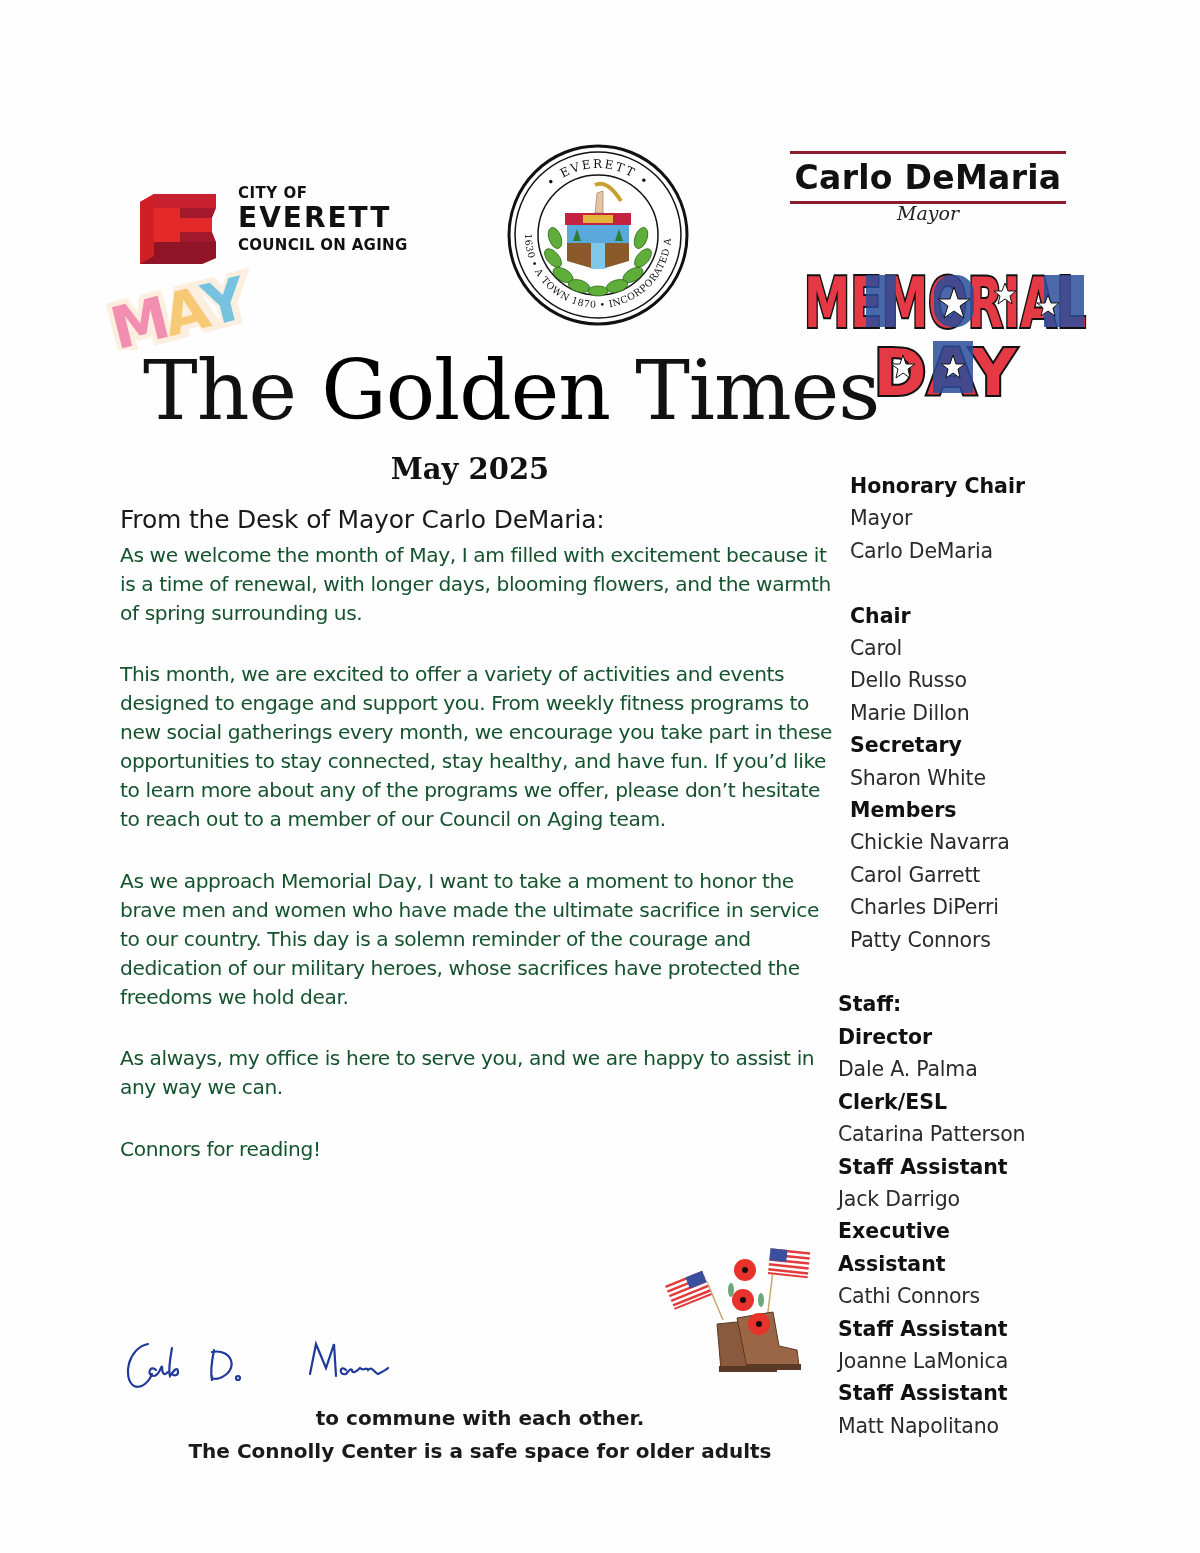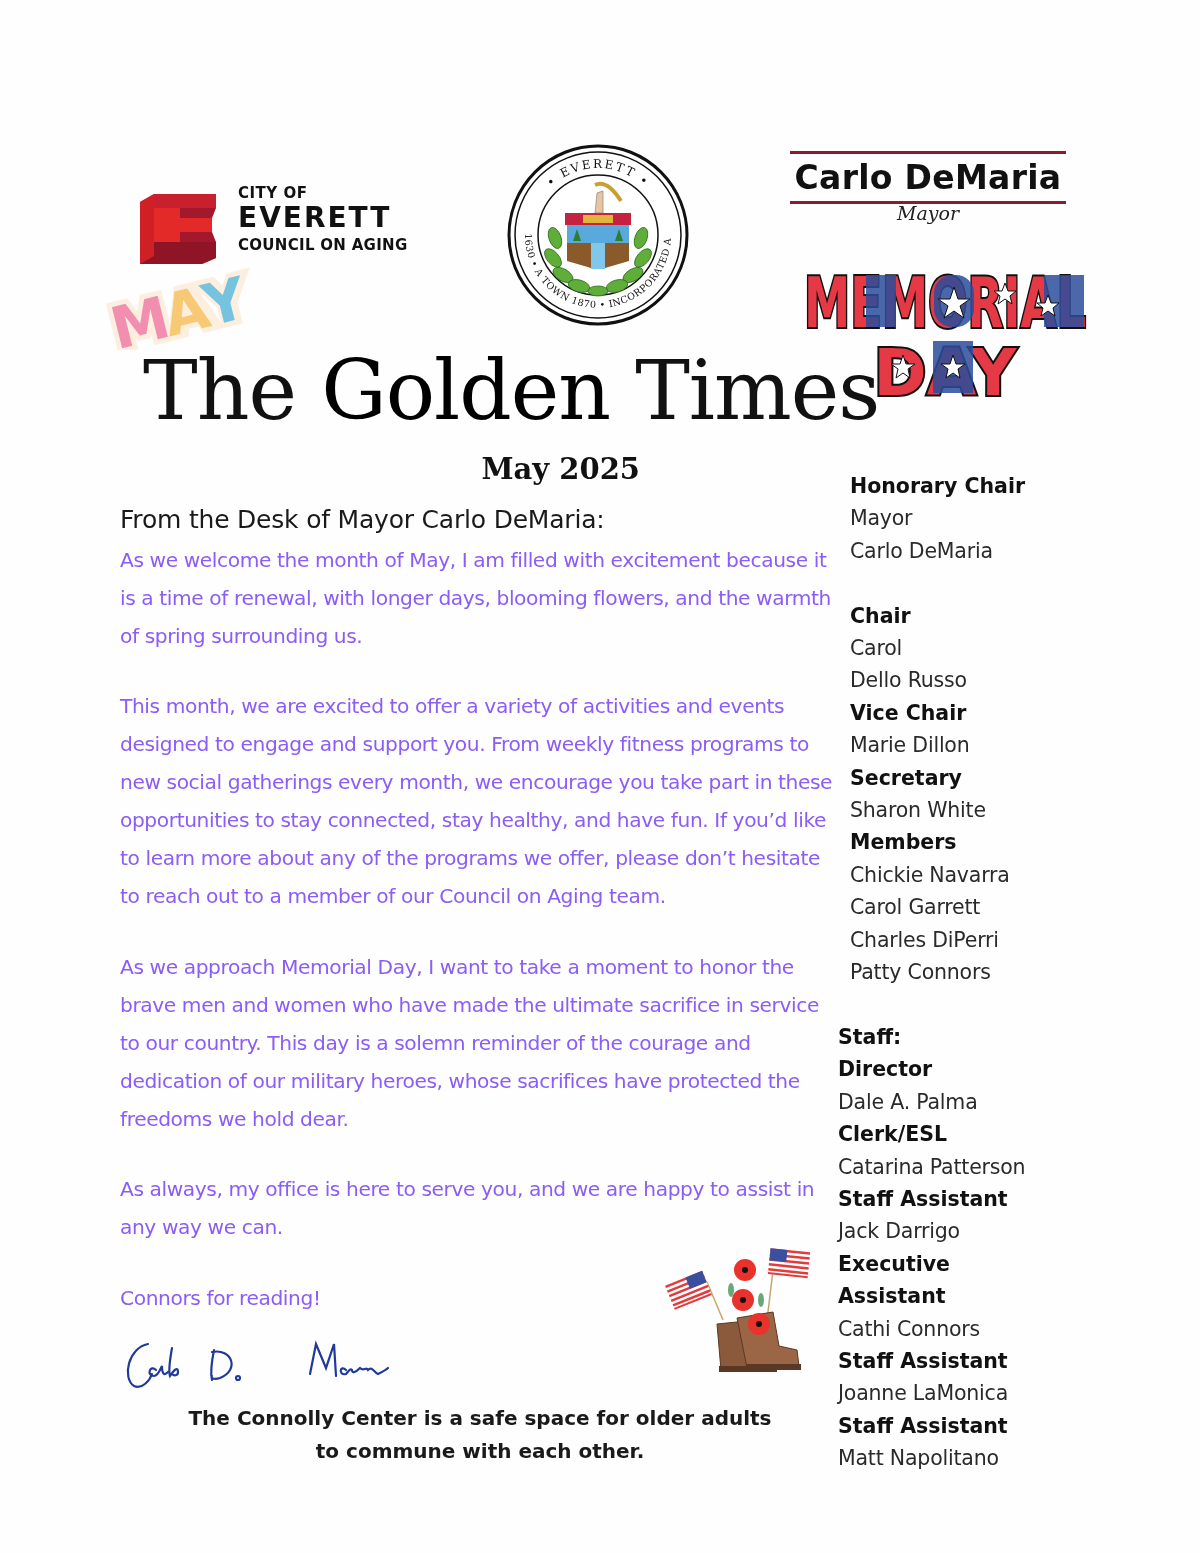--- a/index.html
+++ b/index.html
@@ -22,26 +22,26 @@
   .mayor-logo .bar.bot { top: 51px; }
   .mayor-logo .name { position: absolute; left: 0; top: 8px; width: 276px; text-align: center; font-family: "DejaVu Sans", sans-serif; font-weight: bold; font-size: 33px; color: #111; letter-spacing: 0.3px; white-space: nowrap; }
   .mayor-logo .script { position: absolute; left: 0; top: 52px; width: 276px; text-align: center; font-family: "DejaVu Serif", serif; font-style: italic; font-size: 19px; color: #222; }
 
   .may-sticker { position: absolute; left: 100px; top: 255px; width: 160px; height: 95px; }
   .memorial-art { position: absolute; left: 800px; top: 255px; width: 290px; height: 145px; }
 
   
   .title { position: absolute; left: 143px; top: 350px; width: 660px; font-family: "DejaVu Serif", serif; font-weight: 200; font-size: 82px; line-height: 1; white-space: nowrap; color: #111; letter-spacing: -1px; }
   .title .gold { color: #000000; }
-  .issue-date { position: absolute; left: 300px; top: 452px; width: 340px; text-align: right; font-family: "DejaVu Serif", serif; font-weight: bold; font-size: 29px; color: #111; }
+  .issue-date { position: absolute; left: 300px; top: 452px; width: 340px; text-align: center; font-family: "DejaVu Serif", serif; font-weight: bold; font-size: 29px; color: #111; }
 
   
   .letter { position: absolute; left: 120px; top: 505px; width: 720px; }
   .letter h2 { font-family: "DejaVu Sans", sans-serif; font-weight: normal; font-size: 25px; color: #1a1a1a; margin-bottom: 7px; letter-spacing: -0.2px; }
-  .letter p { font-family: "DejaVu Sans", sans-serif; font-size: 20.2px; line-height: 38px; color: #8b5cf6; margin-bottom: 32.4px; letter-spacing: -0.4px; }
+  .letter p { font-family: "DejaVu Sans", sans-serif; font-size: 20.2px; line-height: 29px; color: #14532d; margin-bottom: 32.4px; letter-spacing: -0.4px; }
   .letter p.thanks { margin-bottom: 4px; }
 
   .signature { position: absolute; left: 120px; top: 1330px; width: 270px; height: 62px; }
   .tagline { position: absolute; left: 150px; top: 1402px; width: 660px; text-align: center; font-family: "DejaVu Sans", sans-serif; font-weight: 600; font-size: 20px; line-height: 32.5px; color: #1a1a1a; }
 
   .boots-art { position: absolute; left: 665px; top: 1242px; width: 145px; height: 132px; }
 
   
   .sidebar { position: absolute; left: 850px; top: 470px; width: 246px; text-align: left; }
   .sidebar .role { font-family: "DejaVu Sans", sans-serif; font-weight: bold; font-size: 20.5px; line-height: 32.4px; color: #111; }
@@ -165,22 +165,22 @@
     <path d="M 36,40 C 30,34 26,46 34,46 C 38,46 40,40 42,36 C 42,44 44,46 48,42"></path>
     <path d="M 52,18 C 50,30 48,40 50,46 C 54,40 58,36 58,42 C 58,46 54,46 52,44"></path>
     <path d="M 94,20 C 92,30 90,42 92,50 M 92,22 C 112,18 120,40 100,48 C 94,50 90,48 92,46"></path>
     <circle cx="118" cy="48" r="2"></circle>
     <path d="M 190,44 L 196,14 L 206,38 L 214,14 L 216,46"></path>
     <path d="M 226,40 C 220,34 218,46 226,44 C 228,42 230,38 232,40 C 232,44 236,42 240,38 C 244,42 246,36 248,40 C 252,36 254,42 258,44 C 262,42 266,40 268,38"></path>
   </g>
 </svg>
 
 <div class="tagline">
+  <div>to commune with each other.</div>
   <div>The Connolly Center is a safe space for older adults</div>
-  <div>to commune with each other.</div>
 </div>
 
 <svg class="boots-art" viewBox="0 0 145 132">
 
   <line x1="42" y1="40" x2="58" y2="78" stroke="#c9a46a" stroke-width="1.5"></line>
   <g transform="rotate(-22 22 50)">
     <rect x="4" y="36" width="40" height="26" fill="#fff"></rect>
     <g fill="#e23b3b">
       <rect x="4" y="36" width="40" height="2.5"></rect>
         <rect x="4" y="41" width="40" height="2.5"></rect>
@@ -231,21 +231,20 @@
 <div class="sidebar">
   <div class="role">Honorary Chair</div>
   <div class="person">Mayor</div>
   <div class="person">Carlo DeMaria</div>
   <div class="gap"></div>
 
   <div class="role">Chair</div>
   <div class="person">Carol</div>
   <div class="person">Dello Russo</div>
 
-  <div class="role">Vice Chair</div>
   <div class="person">Marie Dillon</div>
 
   <div class="role">Secretary</div>
   <div class="person">Sharon White</div>
 
   <div class="role">Members</div>
   <div class="person">Chickie Navarra</div>
   <div class="person">Carol Garrett</div>
   <div class="person">Charles DiPerri</div>
   <div class="person">Patty Connors</div>

